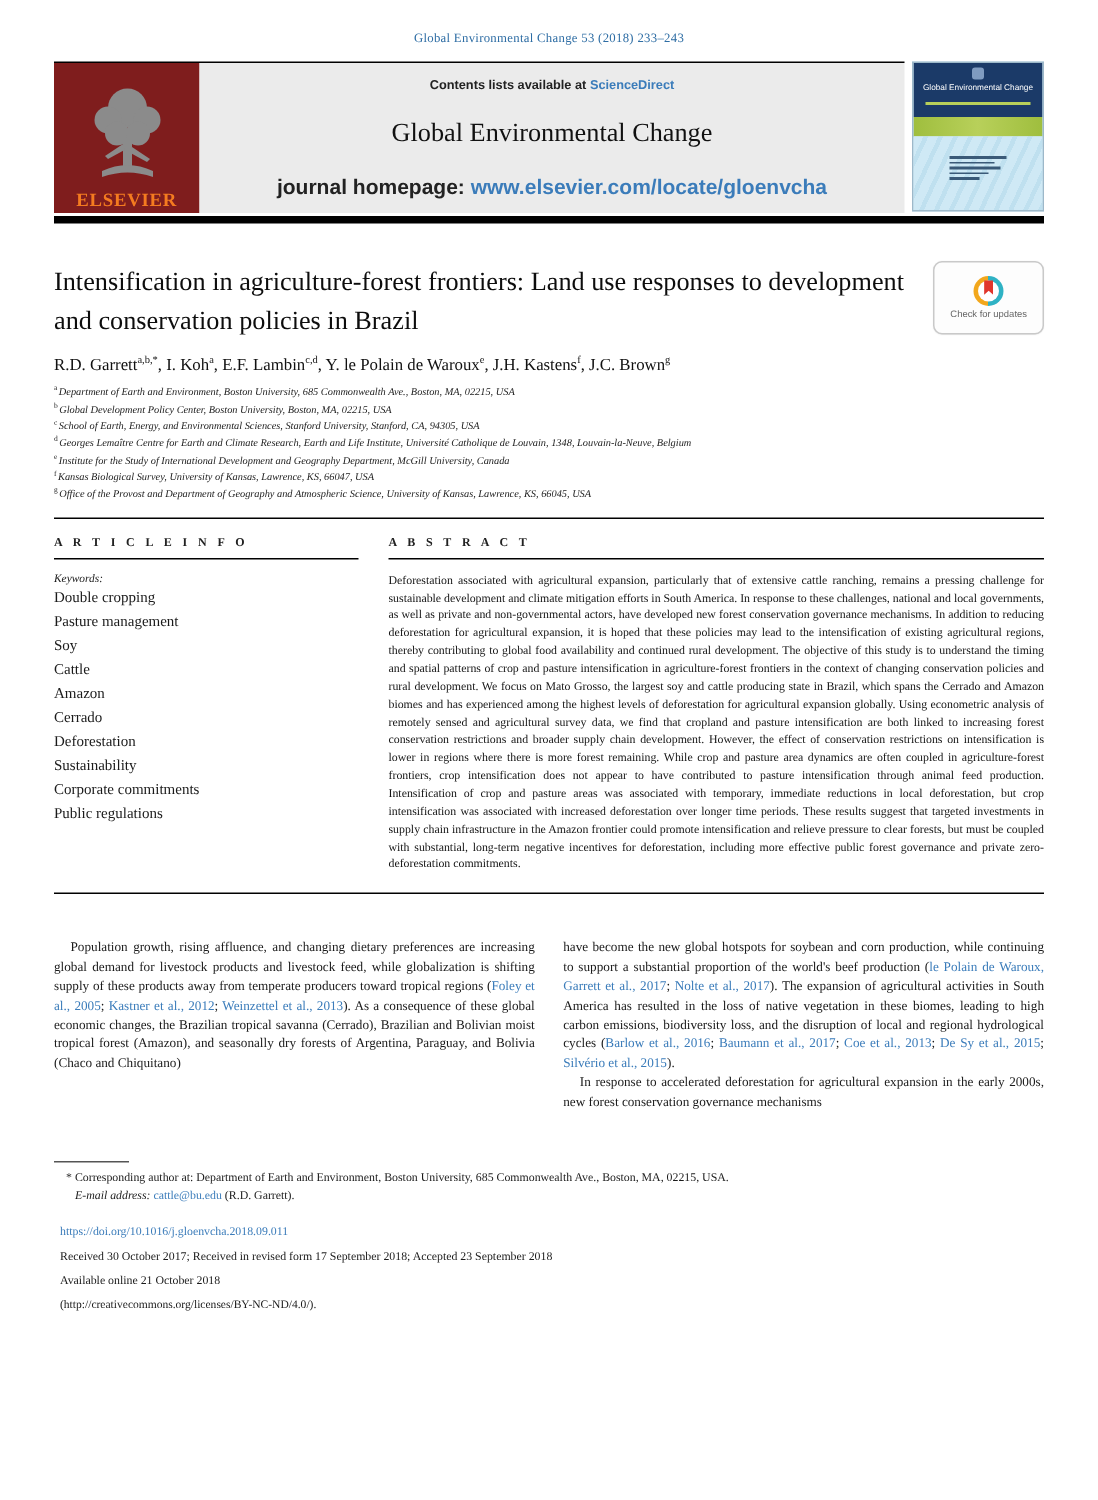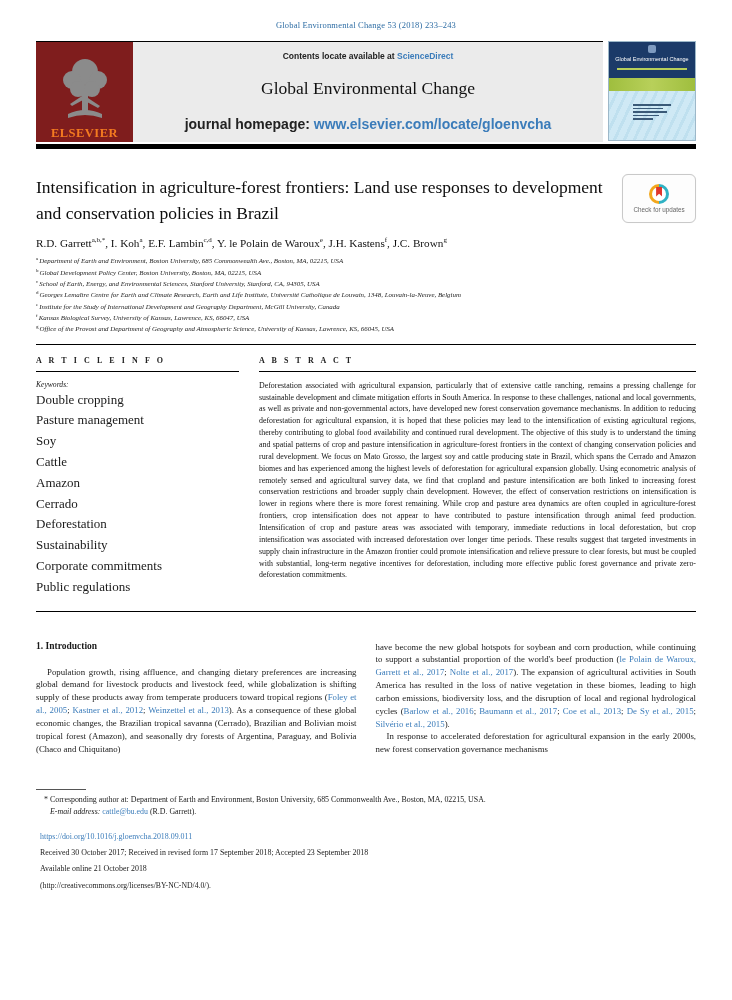--- a/index.html
+++ b/index.html
@@ -53,21 +53,21 @@
 
   .rule{border:none;border-top:1px solid #000;margin:0;}
   .rule1{margin-top:9px;}
 
   
   .info-grid{margin-top:11px;display:grid;grid-template-columns:203px 1fr;column-gap:20px;}
   .sec-head{font-size:8px;letter-spacing:2.6px;font-weight:bold;color:#222;}
   .head-rule{border:none;border-top:1.2px solid #000;margin:6px 0 0 0;}
   .kw-label{margin-top:8px;font-size:7.6px;font-style:italic;}
   .kw-list{margin-top:1px;}
-  .kw{font-size:13px;line-height:1.6;}
+  .kw{font-size:10px;line-height:1.6;}
   .abstract-text{margin-top:8px;font-size:7.9px;line-height:1.5;text-align:justify;color:#141414;}
   .rule2{margin-top:13px;}
 
   
   .intro-grid{margin-top:29px;display:grid;grid-template-columns:1fr 1fr;column-gap:19px;}
   .intro-head{font-size:9.5px;font-weight:bold;margin:0 0 15px 0;}
   .body-par{font-size:8.8px;line-height:1.46;text-align:justify;margin:0;}
   .indent{text-indent:11px;}
   .body-par + .body-par{margin-top:0;}
 
@@ -99,21 +99,21 @@
             <circle cx="34" cy="33" r="8"></circle>
             <rect x="24" y="36" width="6" height="22"></rect>
             <path d="M10 58 Q27 50 44 58 L44 62 Q27 56 10 62 Z"></path>
             <path d="M24 40 L12 48 L14 50 L25 44 Z"></path>
             <path d="M30 42 L42 50 L40 52 L29 46 Z"></path>
           </g>
         </svg>
         <div class="logo-word">ELSEVIER</div>
       </div>
       <div class="gray-box">
-        <div class="contents-line"><span>Contents locate available at </span><span class="link">ScienceDirect</span></div>
+        <div class="contents-line"><span>Contents lists available at </span><span class="link">ScienceDirect</span></div>
         <div class="journal-big">Global Environmental Change</div>
         <div class="homepage-line"><span>journal homepage: </span><span class="link">www.elsevier.com/locate/gloenvcha</span></div>
       </div>
     </div>
     <div class="cover">
       <div class="cover-top">
         <div class="cover-logo-dot"></div>
         <div class="cover-title">Global Environmental Change</div>
         <div class="cover-subrule"></div>
       </div>
@@ -177,21 +177,20 @@
       <div class="sec-head">A B S T R A C T</div>
       <hr class="head-rule">
       <div class="abstract-text">Deforestation associated with agricultural expansion, particularly that of extensive cattle ranching, remains a pressing challenge for sustainable development and climate mitigation efforts in South America. In response to these challenges, national and local governments, as well as private and non-governmental actors, have developed new forest conservation governance mechanisms. In addition to reducing deforestation for agricultural expansion, it is hoped that these policies may lead to the intensification of existing agricultural regions, thereby contributing to global food availability and continued rural development. The objective of this study is to understand the timing and spatial patterns of crop and pasture intensification in agriculture-forest frontiers in the context of changing conservation policies and rural development. We focus on Mato Grosso, the largest soy and cattle producing state in Brazil, which spans the Cerrado and Amazon biomes and has experienced among the highest levels of deforestation for agricultural expansion globally. Using econometric analysis of remotely sensed and agricultural survey data, we find that cropland and pasture intensification are both linked to increasing forest conservation restrictions and broader supply chain development. However, the effect of conservation restrictions on intensification is lower in regions where there is more forest remaining. While crop and pasture area dynamics are often coupled in agriculture-forest frontiers, crop intensification does not appear to have contributed to pasture intensification through animal feed production. Intensification of crop and pasture areas was associated with temporary, immediate reductions in local deforestation, but crop intensification was associated with increased deforestation over longer time periods. These results suggest that targeted investments in supply chain infrastructure in the Amazon frontier could promote intensification and relieve pressure to clear forests, but must be coupled with substantial, long-term negative incentives for deforestation, including more effective public forest governance and private zero-deforestation commitments.</div>
     </div>
   </div>
 
   <hr class="rule rule2">
 
   <div class="intro-grid">
     <div>
-      <h2 class="intro-head">1. Introduction</h2>
       <p class="body-par indent"><span>Population growth, rising affluence, and changing dietary preferences are increasing global demand for livestock products and livestock feed, while globalization is shifting supply of these products away from temperate producers toward tropical regions (</span><span class="link">Foley et al., 2005</span><span>; </span><span class="link">Kastner et al., 2012</span><span>; </span><span class="link">Weinzettel et al., 2013</span><span>). As a consequence of these global economic changes, the Brazilian tropical savanna (Cerrado), Brazilian and Bolivian moist tropical forest (Amazon), and seasonally dry forests of Argentina, Paraguay, and Bolivia (Chaco and Chiquitano)</span></p>
     </div>
     <div>
       <p class="body-par"><span>have become the new global hotspots for soybean and corn production, while continuing to support a substantial proportion of the world's beef production (</span><span class="link">le Polain de Waroux, Garrett et al., 2017</span><span>; </span><span class="link">Nolte et al., 2017</span><span>). The expansion of agricultural activities in South America has resulted in the loss of native vegetation in these biomes, leading to high carbon emissions, biodiversity loss, and the disruption of local and regional hydrological cycles (</span><span class="link">Barlow et al., 2016</span><span>; </span><span class="link">Baumann et al., 2017</span><span>; </span><span class="link">Coe et al., 2013</span><span>; </span><span class="link">De Sy et al., 2015</span><span>; </span><span class="link">Silvério et al., 2015</span><span>).</span></p>
       <p class="body-par indent">In response to accelerated deforestation for agricultural expansion in the early 2000s, new forest conservation governance mechanisms</p>
     </div>
   </div>
 
   <div class="footnote">
     <hr class="fn-divider">

